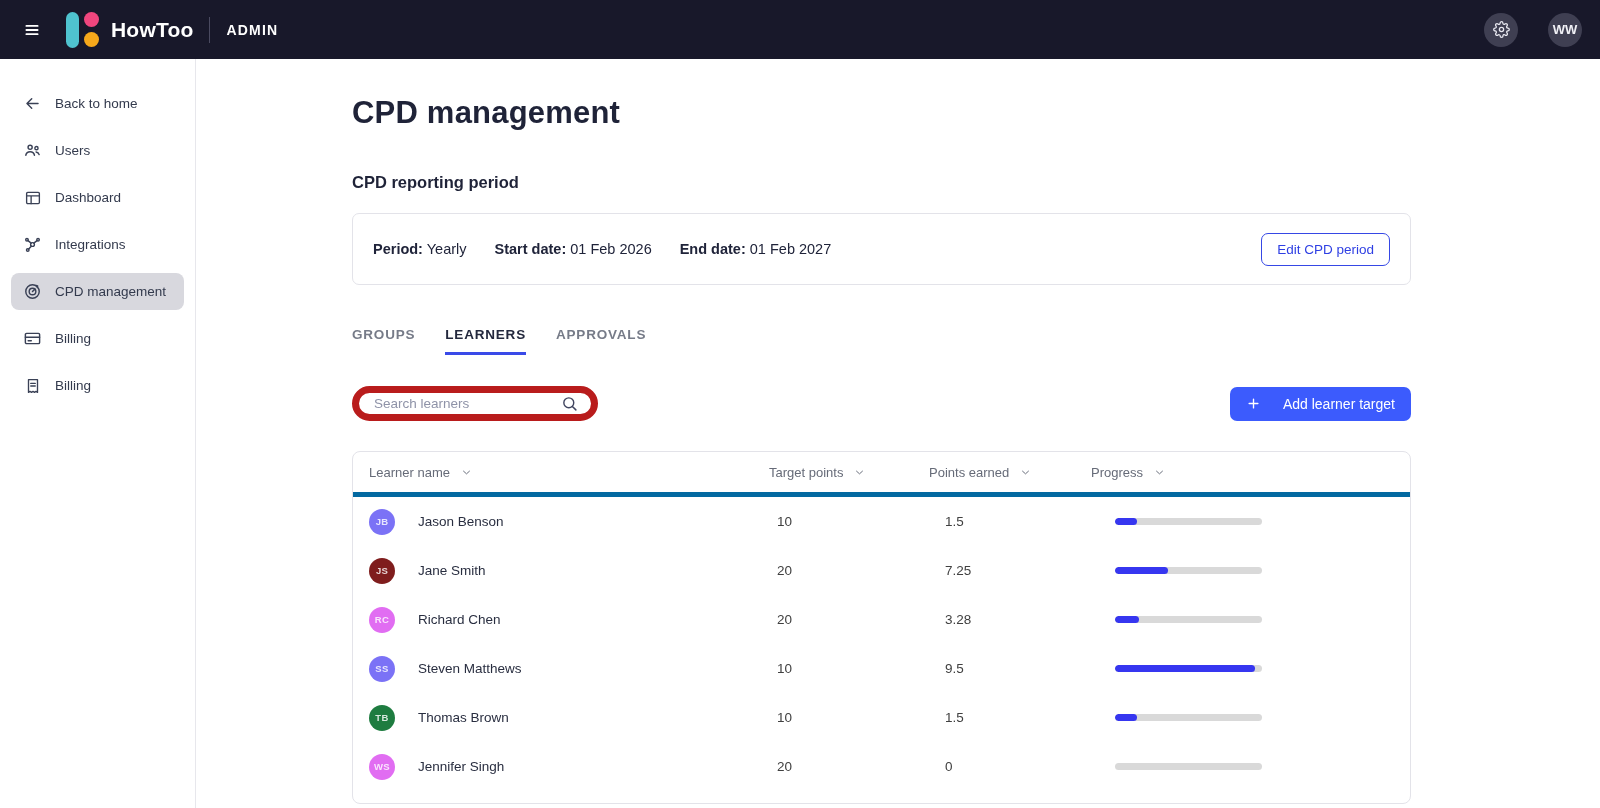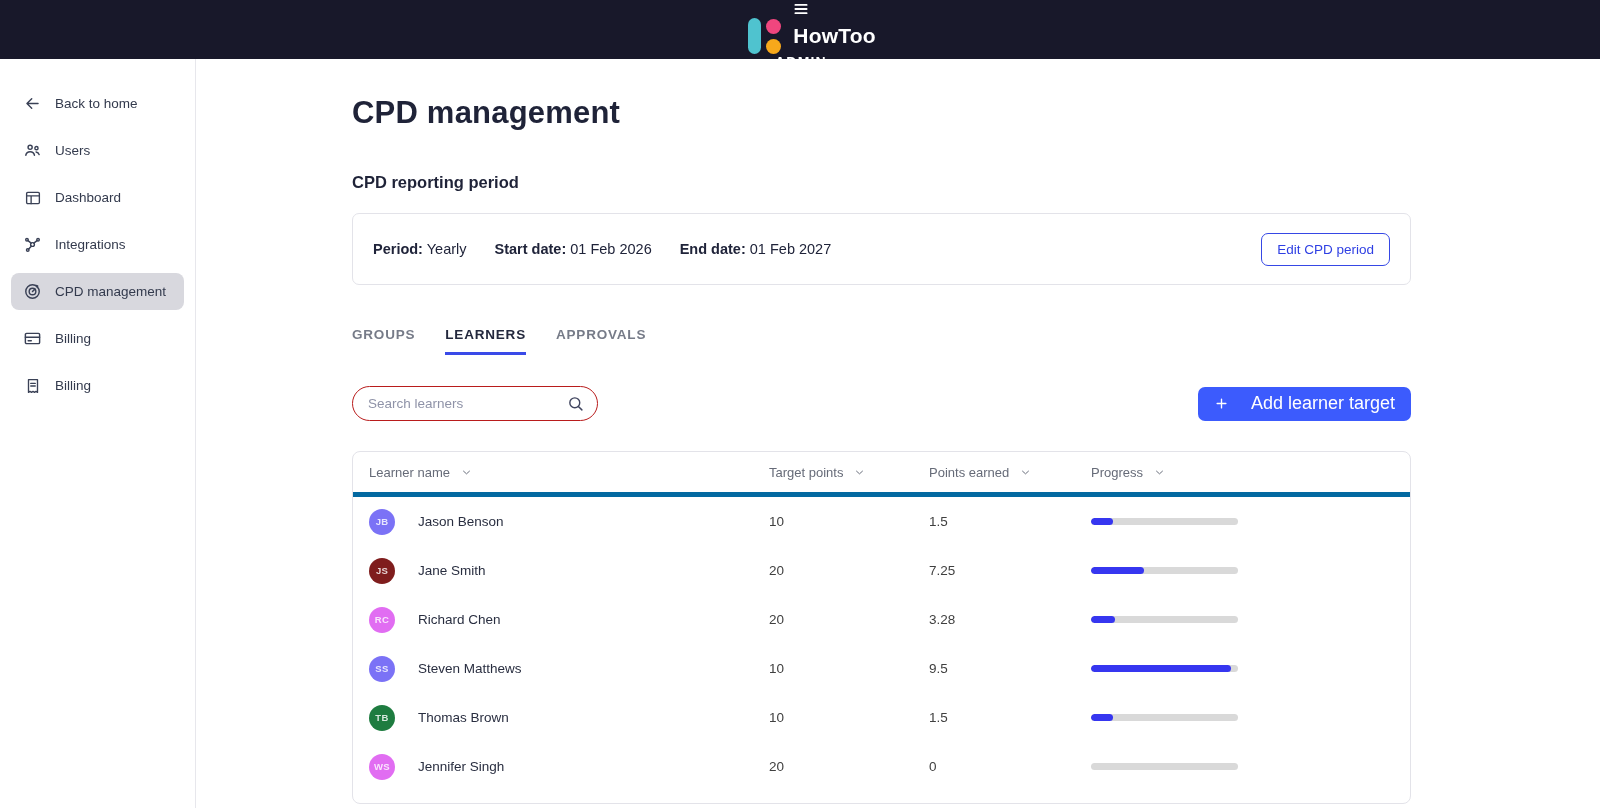--- a/index.html
+++ b/index.html
@@ -12,21 +12,20 @@
   }
   svg { display: block; }
 
   
   .topbar {
     height: 59px;
     background: #18182a;
     display: flex;
     align-items: center;
     padding: 0 18px 0 20px;
-    flex-direction: column;
   }
   .hamburger { width: 24px; height: 24px; display: flex; align-items: center; justify-content: center; cursor: pointer; }
   .logo-wrap { display: flex; align-items: center; margin-left: 22px; }
   .logo-mark { display: flex; align-items: center; height: 36px; }
   .logo-pill { width: 13px; height: 36px; border-radius: 7px; background: #4fc3cf; }
   .logo-dots { display: flex; flex-direction: column; gap: 5px; margin-left: 5px; }
   .logo-dot { width: 15px; height: 15px; border-radius: 50%; }
   .logo-dot.pink { background: #f0467e; }
   .logo-dot.amber { background: #f7a81b; }
   .brand { color: #fff; font-size: 21px; font-weight: 700; margin-left: 12px; letter-spacing: 0.2px; }
@@ -96,36 +95,36 @@
   .tab {
     font-size: 13.5px; font-weight: 600; letter-spacing: 0.8px;
     color: #767b88; padding-bottom: 10px; cursor: pointer;
     border-bottom: 3px solid transparent;
   }
   .tab.active { color: #23283d; border-bottom-color: #3a4ae8; }
 
   .toolbar { margin-top: 30px; display: flex; align-items: center; justify-content: space-between; }
   .search-box {
     width: 246px; height: 35px;
-    border: 1px solid #b91c1c; border-radius: 18px;
+    border: 7px solid #b91c1c; border-radius: 18px;
     display: flex; align-items: center;
     padding: 0 13px 0 15px; background: #fff;
   }
   .search-box input {
     border: none; outline: none; flex: 1; font-size: 13.5px;
     font-family: "Liberation Sans", sans-serif; color: #23283d; background: transparent;
   }
   .search-box input::placeholder { color: #8f93a8; }
   .search-box .icon { color: #40455f; }
   .add-btn {
     height: 34px; padding: 0 16px;
     background: #3c5bfd; color: #fff;
     border: none; border-radius: 7px;
     font-family: "Liberation Sans", sans-serif;
-    font-size: 18px;
+    font-size: 14px;
     display: flex; align-items: center; gap: 22px;
     cursor: pointer;
   }
 
   
   .table-card {
     margin-top: 30px;
     border: 1px solid #e3e3e9;
     border-radius: 8px;
     background: #fff;
@@ -140,21 +139,21 @@
   }
   .t-head {
     height: 45px;
     border-bottom: 5px solid #0369a1;
   }
   .t-head .hcell {
     display: flex; align-items: center; gap: 10px;
     font-size: 13px; color: #666b78;
   }
   .t-head .sort { color: #666b78; cursor: pointer; display: flex; }
-  .t-body .t-row { height: 49px; }
+  .t-body .t-row { height: 49px; gap: 8px; }
   .cell-name { display: flex; align-items: center; }
   .avatar {
     width: 26px; height: 26px; border-radius: 50%;
     display: flex; align-items: center; justify-content: center;
     color: rgba(255,255,255,0.82);
     font-size: 9.5px; font-weight: 700; letter-spacing: 0.3px;
     flex: 0 0 auto;
   }
   .lname { margin-left: 23px; font-size: 13.5px; color: #292e40; }
   .num { font-size: 13.5px; color: #404040; }

